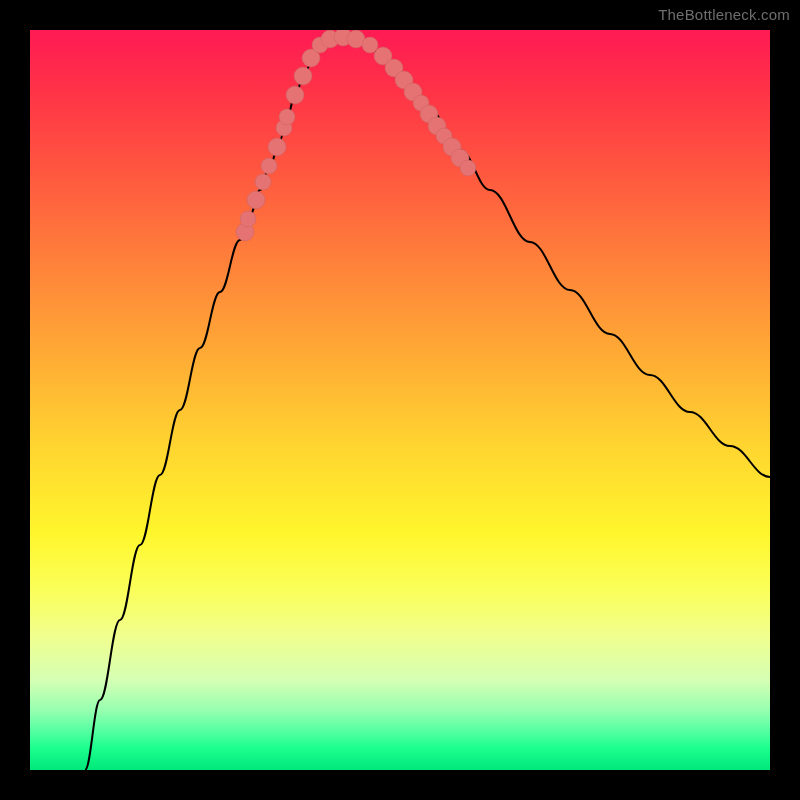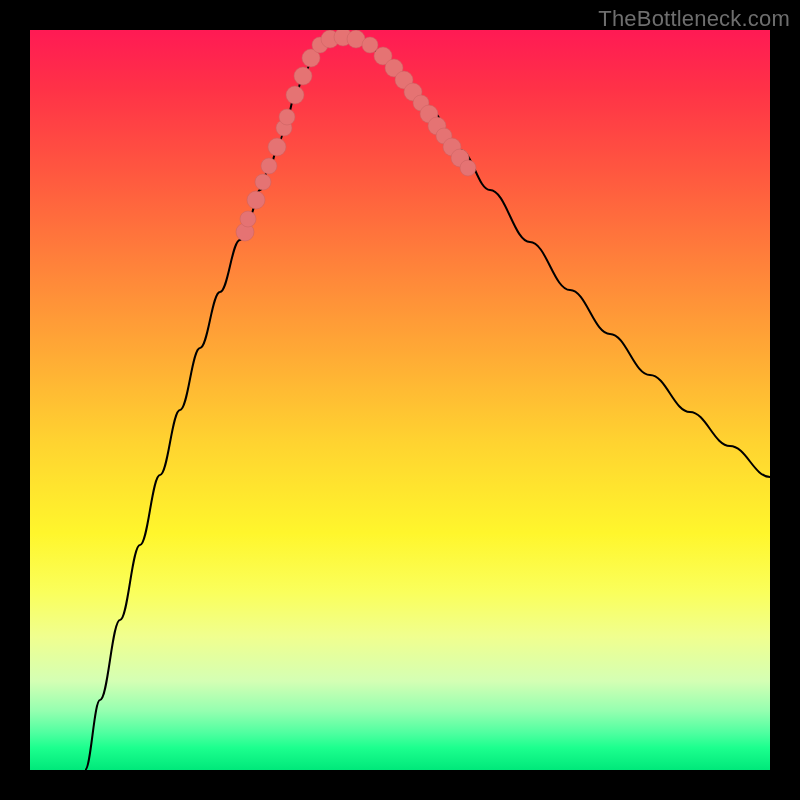--- a/index.html
+++ b/index.html
@@ -36,21 +36,21 @@
       #95ffb0 92%,
       #4fffa0 95%,
       #1cff8e 97%,
       #00e87a 100%);
   }
   .watermark {
     position: absolute;
     top: 6px;
     right: 10px;
     color: #6e6e6e;
-    font-size: 22px;
+    font-size: 15px;
     letter-spacing: 0.2px;
     font-weight: 500;
   }
   svg.overlay {
     position: absolute;
     inset: 0;
   }
 </style>
 </head>
 <body>

